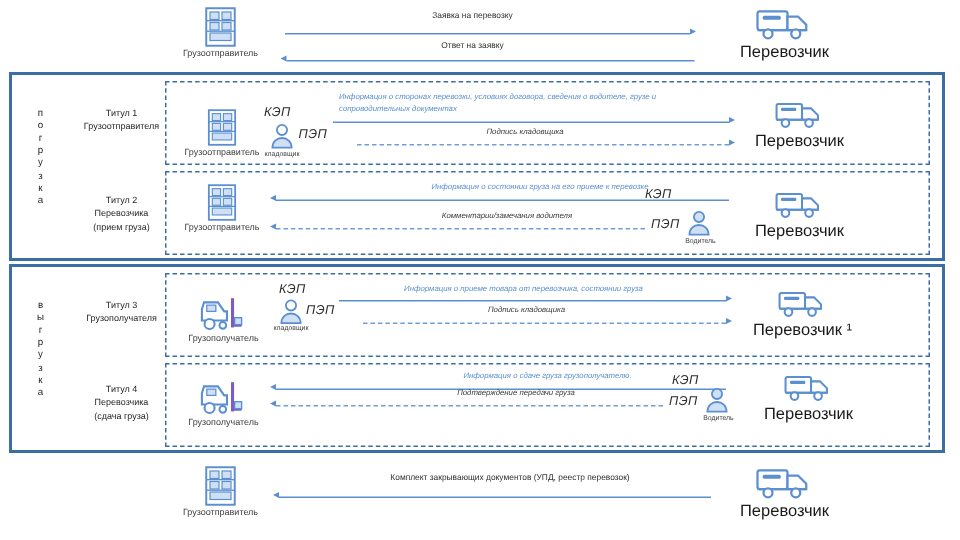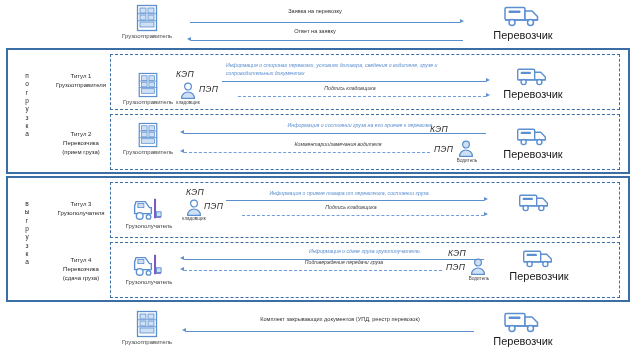--- a/index.html
+++ b/index.html
@@ -349,20 +349,21 @@
     <div class="icon-wrap">
       <svg width="34" height="21" viewBox="0 0 40 24" aria-hidden="true">
         <rect x="2" y="3.5" width="20" height="12.5" rx="1.5" fill="#ffffff" stroke="#5b8fd0" stroke-width="1.6"></rect>
         <rect x="5.5" y="6.5" width="12" height="2.6" rx="1" fill="#5b8fd0"></rect>
         <path d="M22 7 h7 l5.5 5.5 v3.5 h-12.5 z" fill="#ffffff" stroke="#5b8fd0" stroke-width="1.6"></path>
         <line x1="2" y1="16" x2="34.5" y2="16" stroke="#5b8fd0" stroke-width="1.6"></line>
         <circle cx="9" cy="18.5" r="3" fill="#ffffff" stroke="#5b8fd0" stroke-width="1.6"></circle>
         <circle cx="27.5" cy="18.5" r="3" fill="#ffffff" stroke="#5b8fd0" stroke-width="1.6"></circle>
       </svg>
     </div>
+    <div class="cap big">Перевозчик ¹</div>
   </div>
 
   <div class="titul" style="left:38px; top:256px;">
     <div>Титул 4</div>
     <div>Перевозчика</div>
     <div>(сдача груза)</div>
   </div>
 
   <div class="dashbox" style="left:110px; top:242px; width:510px; height:56px;"></div>
 

